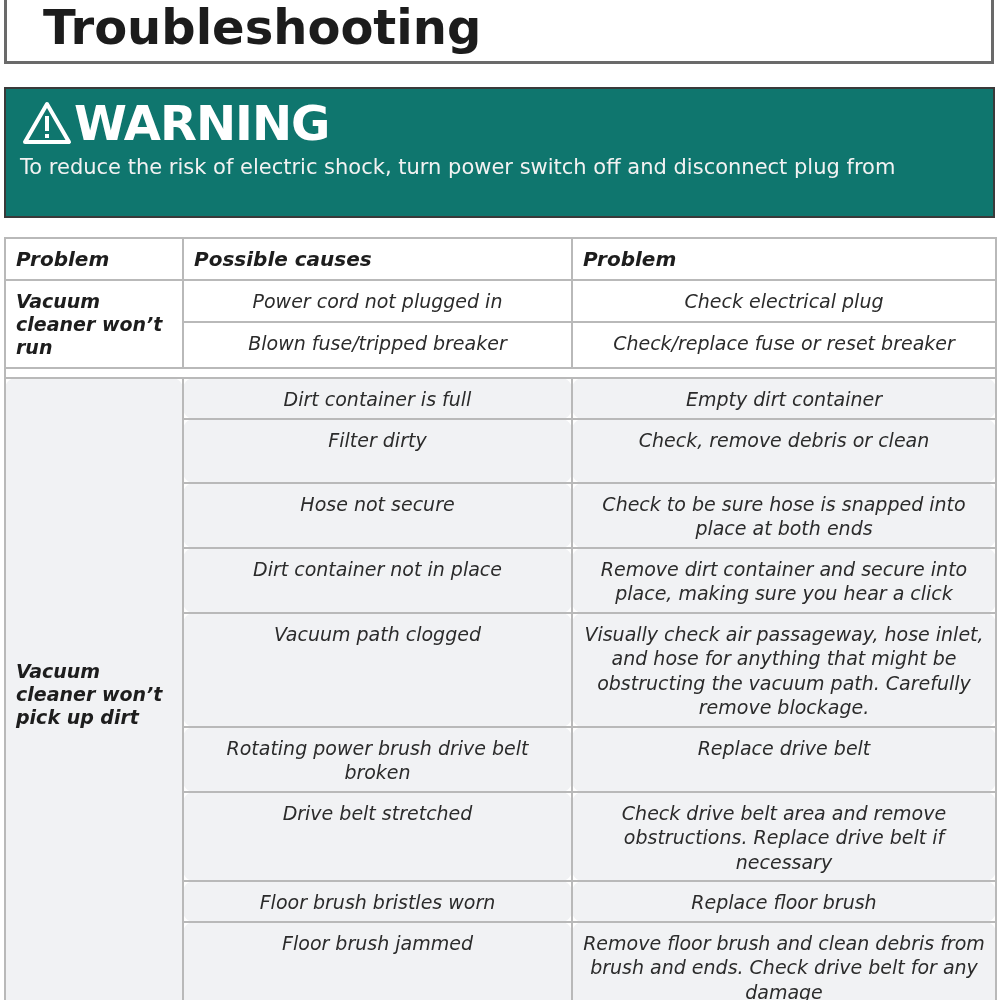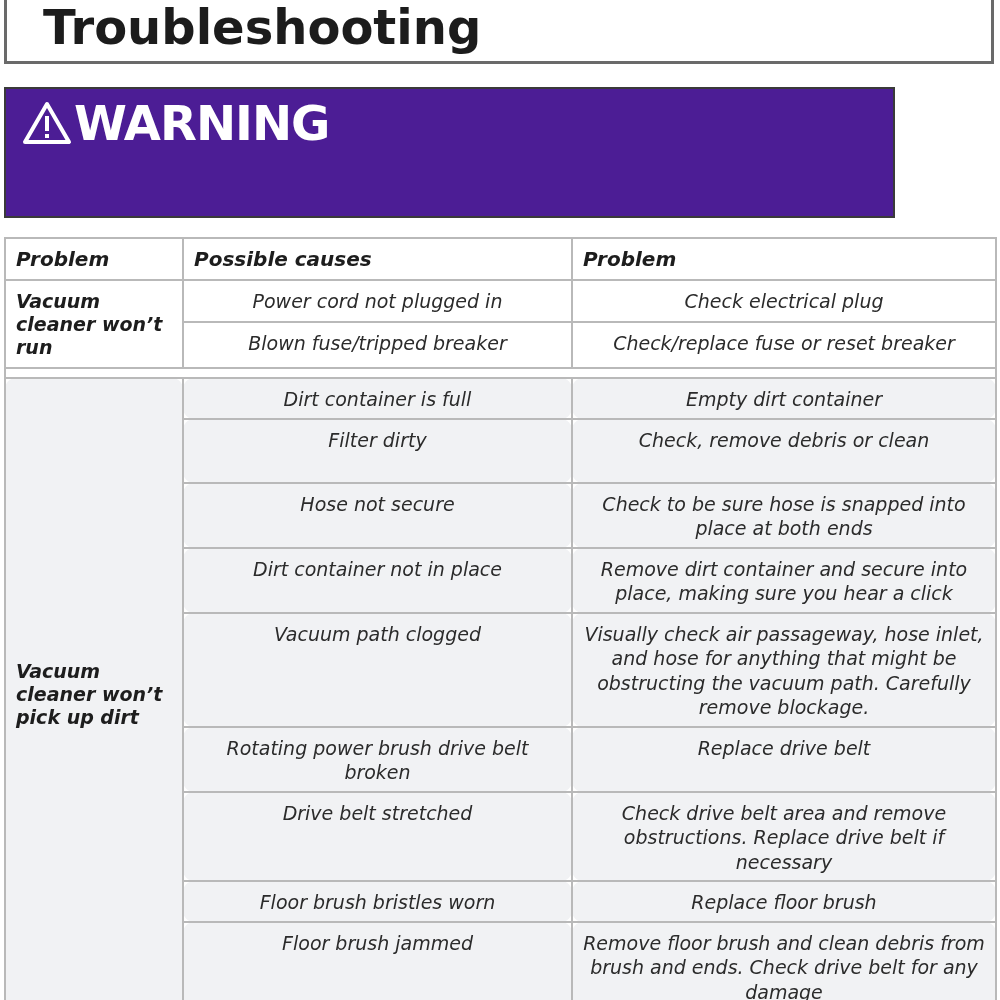--- a/index.html
+++ b/index.html
@@ -1,19 +1,19 @@
 <!DOCTYPE html>
 <html><head>
 <meta charset="utf-8">
 <style>
   html, body { margin:0; padding:0; }
   body { width:1000px; height:1000px; overflow:hidden; background:#ffffff; position:relative; font-family:"DejaVu Sans", sans-serif; color:#2b2b2b; }
   .title-box { position:absolute; left:4px; top:-10px; width:990px; height:74px; border:3px solid #6a6a6a; background:#fff; box-sizing:border-box; }
   .title-box h1 { margin:0; position:absolute; left:36px; top:6px; font-size:48px; font-weight:bold; color:#1c1c1c; letter-spacing:0px; }
-  .warning { position:absolute; left:4px; top:87px; width:891px; height:131px; background:#4c1d95; border:2px solid #3a3a3a; box-sizing:border-box; color:#fff; }
+  .warning { position:absolute; left:4px; top:87px; width:991px; height:131px; background:#0f766e; border:2px solid #3a3a3a; box-sizing:border-box; color:#fff; }
   .warning .head { position:absolute; left:16px; top:6px; display:flex; align-items:center; }
   .warning .head svg { width:50px; height:44px; margin-right:2px; }
   .warning .head span { font-size:48px; font-weight:bold; letter-spacing:-1px; }
   .warning .msg { position:absolute; left:14px; top:64px; font-size:21px; line-height:28px; color:#f2f2f2; }
   table { position:absolute; left:4px; top:237px; width:991px; border-collapse:collapse; table-layout:fixed; }
   td, th { border:2px solid #b9b9b9; vertical-align:top; padding:0 10px; font-size:19px; line-height:24.5px; text-align:left;font-style:italic; }
   th { background:#fff; font-weight:bold; color:#1d1d1d; height:40px; vertical-align:middle; font-size:20px; }
   .w1 td { background:#fff; }
   .w2 td { background:#f1f2f4;border-radius:11px; }
   td.prob { font-weight:bold; color:#1d1d1d; font-size:19px; line-height:23px; vertical-align:middle; }
@@ -30,20 +30,21 @@
 <div class="warning">
   <div class="head">
     <svg viewBox="0 0 50 44">
       <polygon points="25,3 47,41 3,41" fill="none" stroke="#fff" stroke-width="4" stroke-linejoin="round"></polygon>
       <rect x="23" y="15" width="4" height="15" fill="#fff"></rect>
       <rect x="23" y="33" width="4" height="4" fill="#fff"></rect>
     </svg>
     <span>WARNING</span>
   </div>
   <div class="msg">
+    <div>To reduce the risk of electric shock, turn power switch off and disconnect plug from</div>
   </div>
 </div>
 
 <table>
   <colgroup>
       <col style="width:178px">
       <col style="width:389px">
       <col style="width:424px">
     </colgroup>
   <thead>

